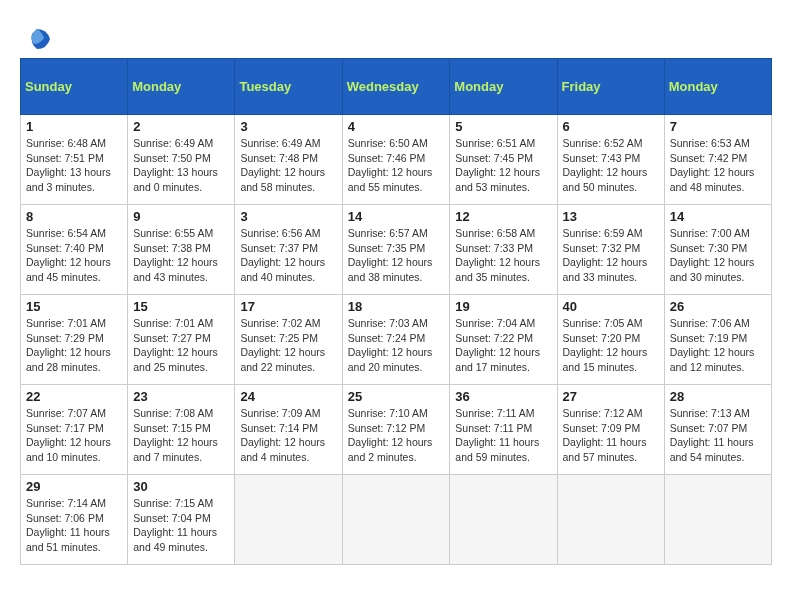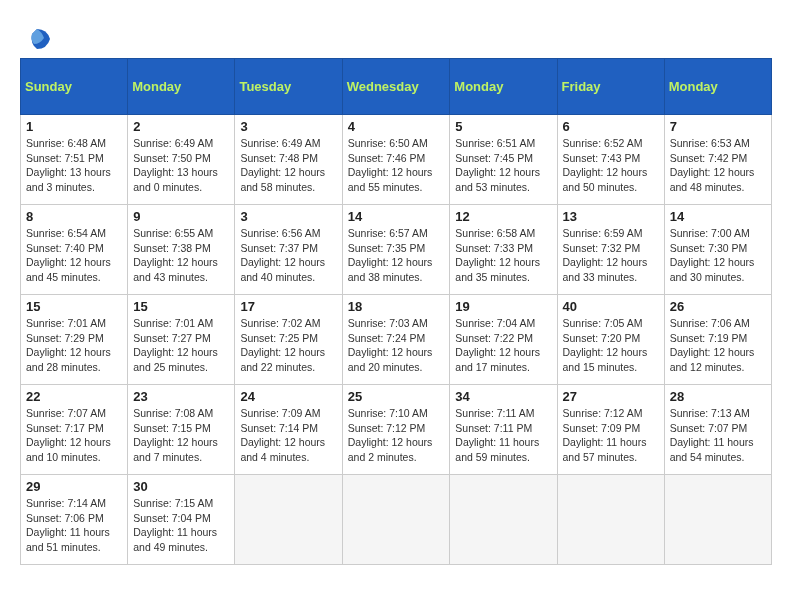--- a/index.html
+++ b/index.html
@@ -217,21 +217,21 @@
         </td>
         <td>
           <span class="day-num">24</span>
 <div class="day-detail">Sunrise: 7:09 AM<br>Sunset: 7:14 PM<br>Daylight: 12 hours and 4 minutes.</div>
         </td>
         <td>
           <span class="day-num">25</span>
 <div class="day-detail">Sunrise: 7:10 AM<br>Sunset: 7:12 PM<br>Daylight: 12 hours and 2 minutes.</div>
         </td>
         <td>
-          <span class="day-num">34</span>
+          <span class="day-num">36</span>
 <div class="day-detail">Sunrise: 7:11 AM<br>Sunset: 7:11 PM<br>Daylight: 11 hours and 59 minutes.</div>
         </td>
         <td>
           <span class="day-num">27</span>
 <div class="day-detail">Sunrise: 7:12 AM<br>Sunset: 7:09 PM<br>Daylight: 11 hours and 57 minutes.</div>
         </td>
         <td>
           <span class="day-num">28</span>
 <div class="day-detail">Sunrise: 7:13 AM<br>Sunset: 7:07 PM<br>Daylight: 11 hours and 54 minutes.</div>
         </td>

